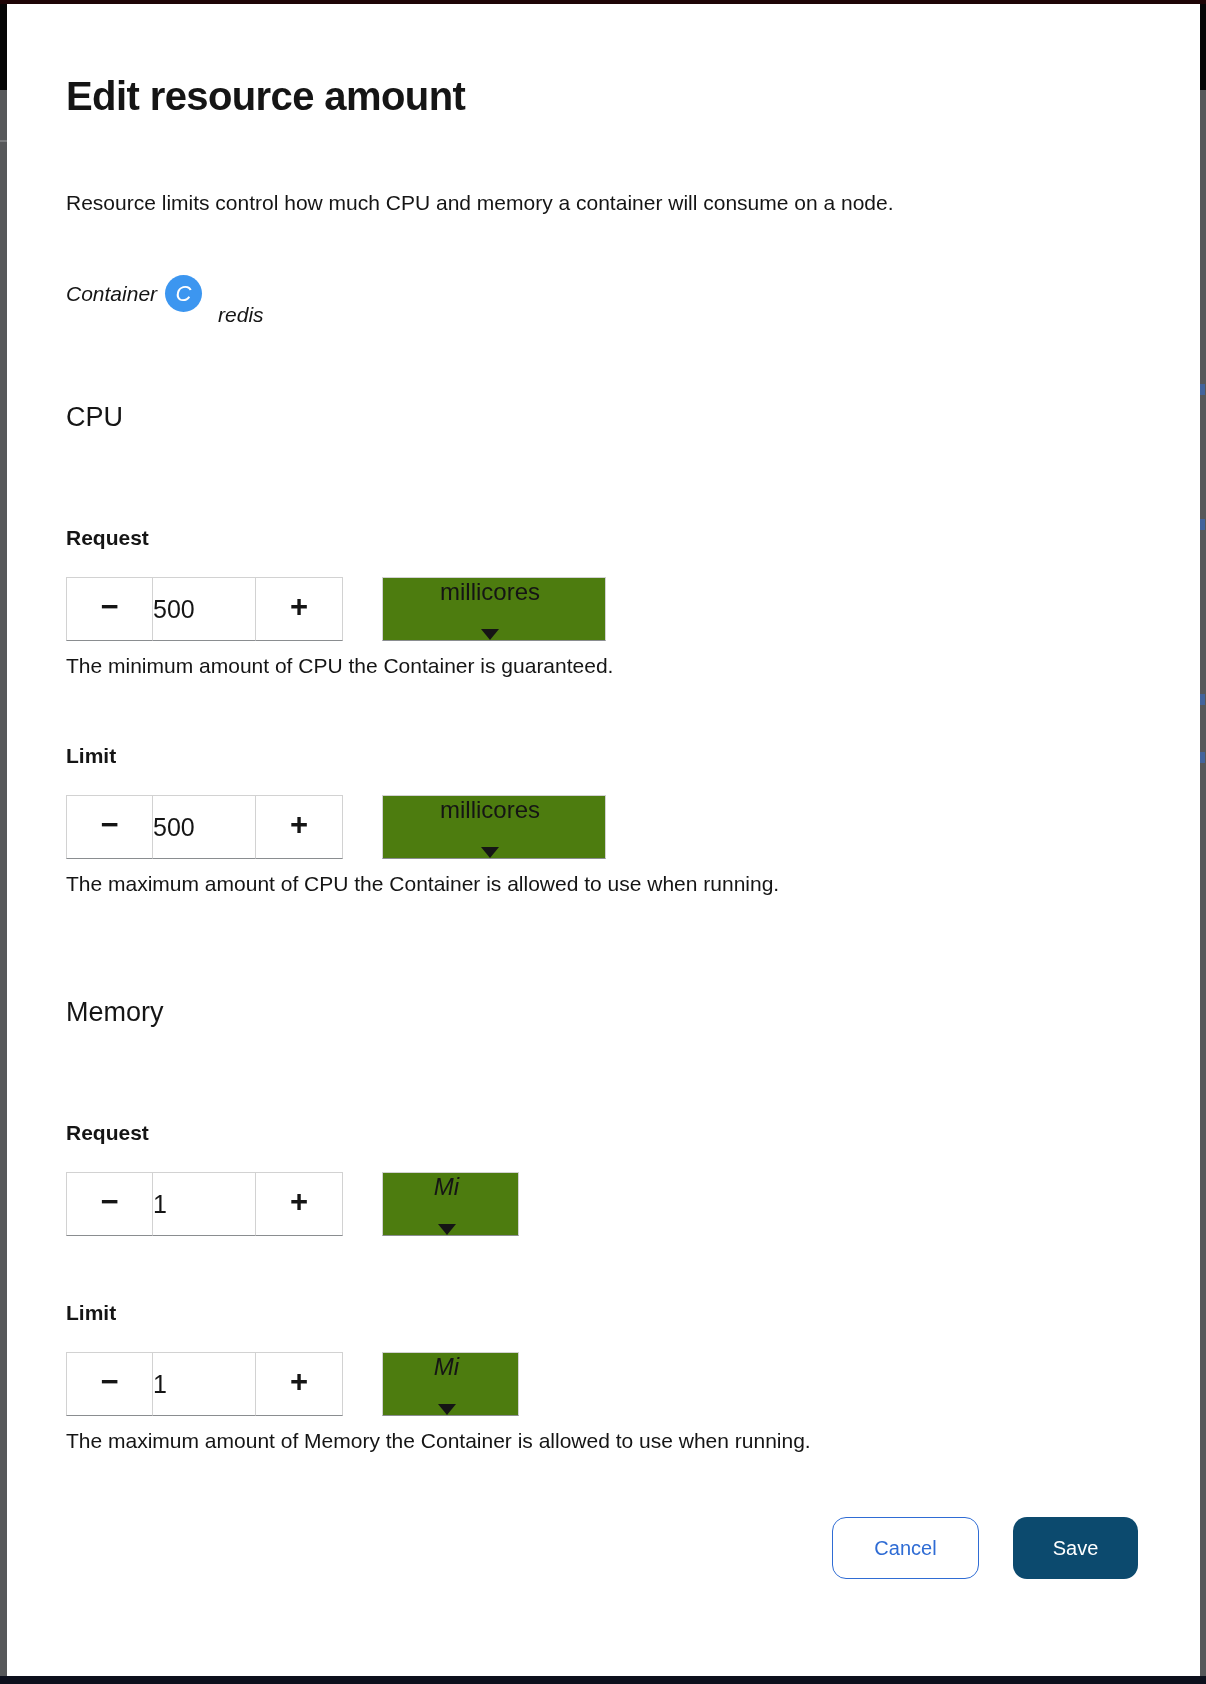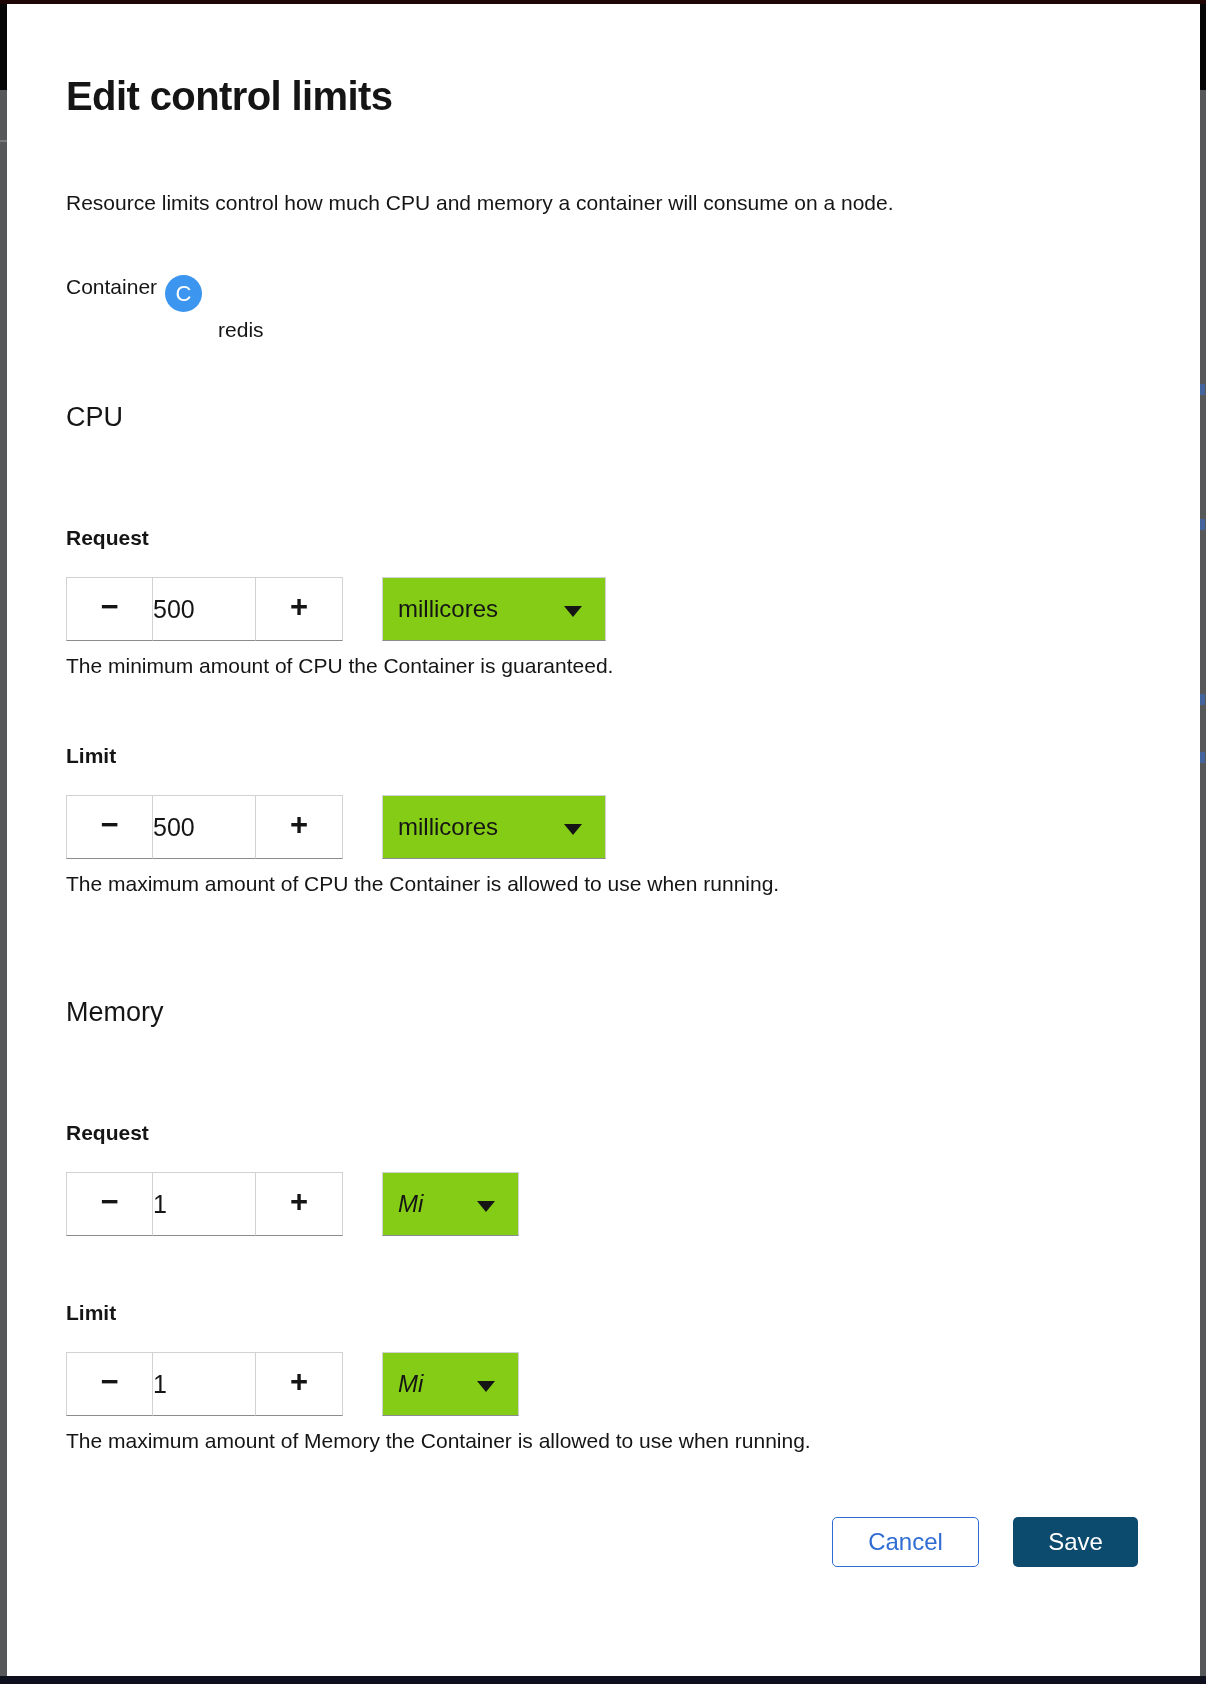--- a/index.html
+++ b/index.html
@@ -32,21 +32,21 @@
     padding: 70px 61px 0 59px;
   }
 
   .modal-title {
     font-size:40px; line-height:44px; font-weight:700; letter-spacing:-0.6px; color:#151515;
   }
   .modal-desc {
     margin-top:72px; font-size:21px; line-height:26px; color:#151515;
   }
 
-  .container-row { margin-top:59px; display:flex; align-items:flex-start; height:37px; }
+  .container-row { margin-top:59px; display:flex; align-items:center; height:37px;font-style:italic; }
   .container-row .lbl { font-size:21px; }
   .badge {
     width:37px; height:37px; border-radius:50%;
     background:#3c96f0; color:#ffffff;
     display:flex; align-items:center; justify-content:center;
     font-size:22px; line-height:1; margin-left:8px;
   }
   .container-row .name { font-size:21px; margin-left:16px;margin-top:43px; }
 
   .section-heading { font-size:27px; line-height:32px; font-weight:400; }
@@ -69,37 +69,38 @@
   .cell + .cell { margin-left:-1px; }
   .btn-step { width:87px; cursor:pointer; font-size:31px; font-weight:700; padding-bottom:4px; }
   .btn-step.plus { width:88px; }
   .value-input {
     width:104px; font-family:inherit; font-size:25px; color:#151515;
     text-align:left; padding-right:15px; outline:none;
   }
   .unit-toggle {
     margin-left:39px;
     display:flex; align-items:center; justify-content:space-between;
-    background:#84cc16; border:1px solid #d2d2d2; border-bottom-color:#8a8d90;
+    background:#4d7c0f; border:1px solid #d2d2d2; border-bottom-color:#8a8d90;
     font-family:inherit; font-size:24px; color:#151515; cursor:pointer;
     padding:0 23px 0 15px;
+    flex-direction:column;
   }
   .unit-toggle.wide   { width:224px; }
   .unit-toggle.narrow { width:137px;font-style:italic; }
   .caret-down {
     width:0; height:0; margin-top:4px;
     border-left:9px solid transparent; border-right:9px solid transparent;
     border-top:11px solid #151515;
   }
 
   .help-text { margin-top:12px; font-size:21px; line-height:26px; color:#151515; }
 
   .footer { margin-top:63px; display:flex; justify-content:flex-end; gap:34px; padding-right:1px; }
   .btn {
-    height:50px; border-radius:5px; font-family:inherit; font-size:24px;
+    height:62px; border-radius:14px; font-family:inherit; font-size:20px;
     display:flex; align-items:center; justify-content:center; cursor:pointer;
   }
   .btn-cancel {
     min-width:147px; background:#ffffff; color:#2f6cd4; border:1.5px solid #2f6cd4;
   }
   .btn-save {
     min-width:125px; background:#0c4a6e; color:#ffffff; border:none;
   }
 </style>
 </head>
@@ -114,21 +115,21 @@
   <div class="masthead"></div>
   <div class="frag f1"></div>
   <div class="frag f2"></div>
   <div class="frag f3"></div>
   <div class="frag f4"></div>
 </div>
 <div class="edge-bottom"></div>
 
 <div class="modal">
 
-  <h1 class="modal-title">Edit control limits</h1>
+  <h1 class="modal-title">Edit resource amount</h1>
 
   <p class="modal-desc">Resource limits control how much CPU and memory a container will consume on a node.</p>
 
   <div class="container-row">
     <span class="lbl">Container</span>
     <span class="badge">C</span>
     <span class="name">redis</span>
   </div>
 
   <h2 class="section-heading cpu">CPU</h2>

